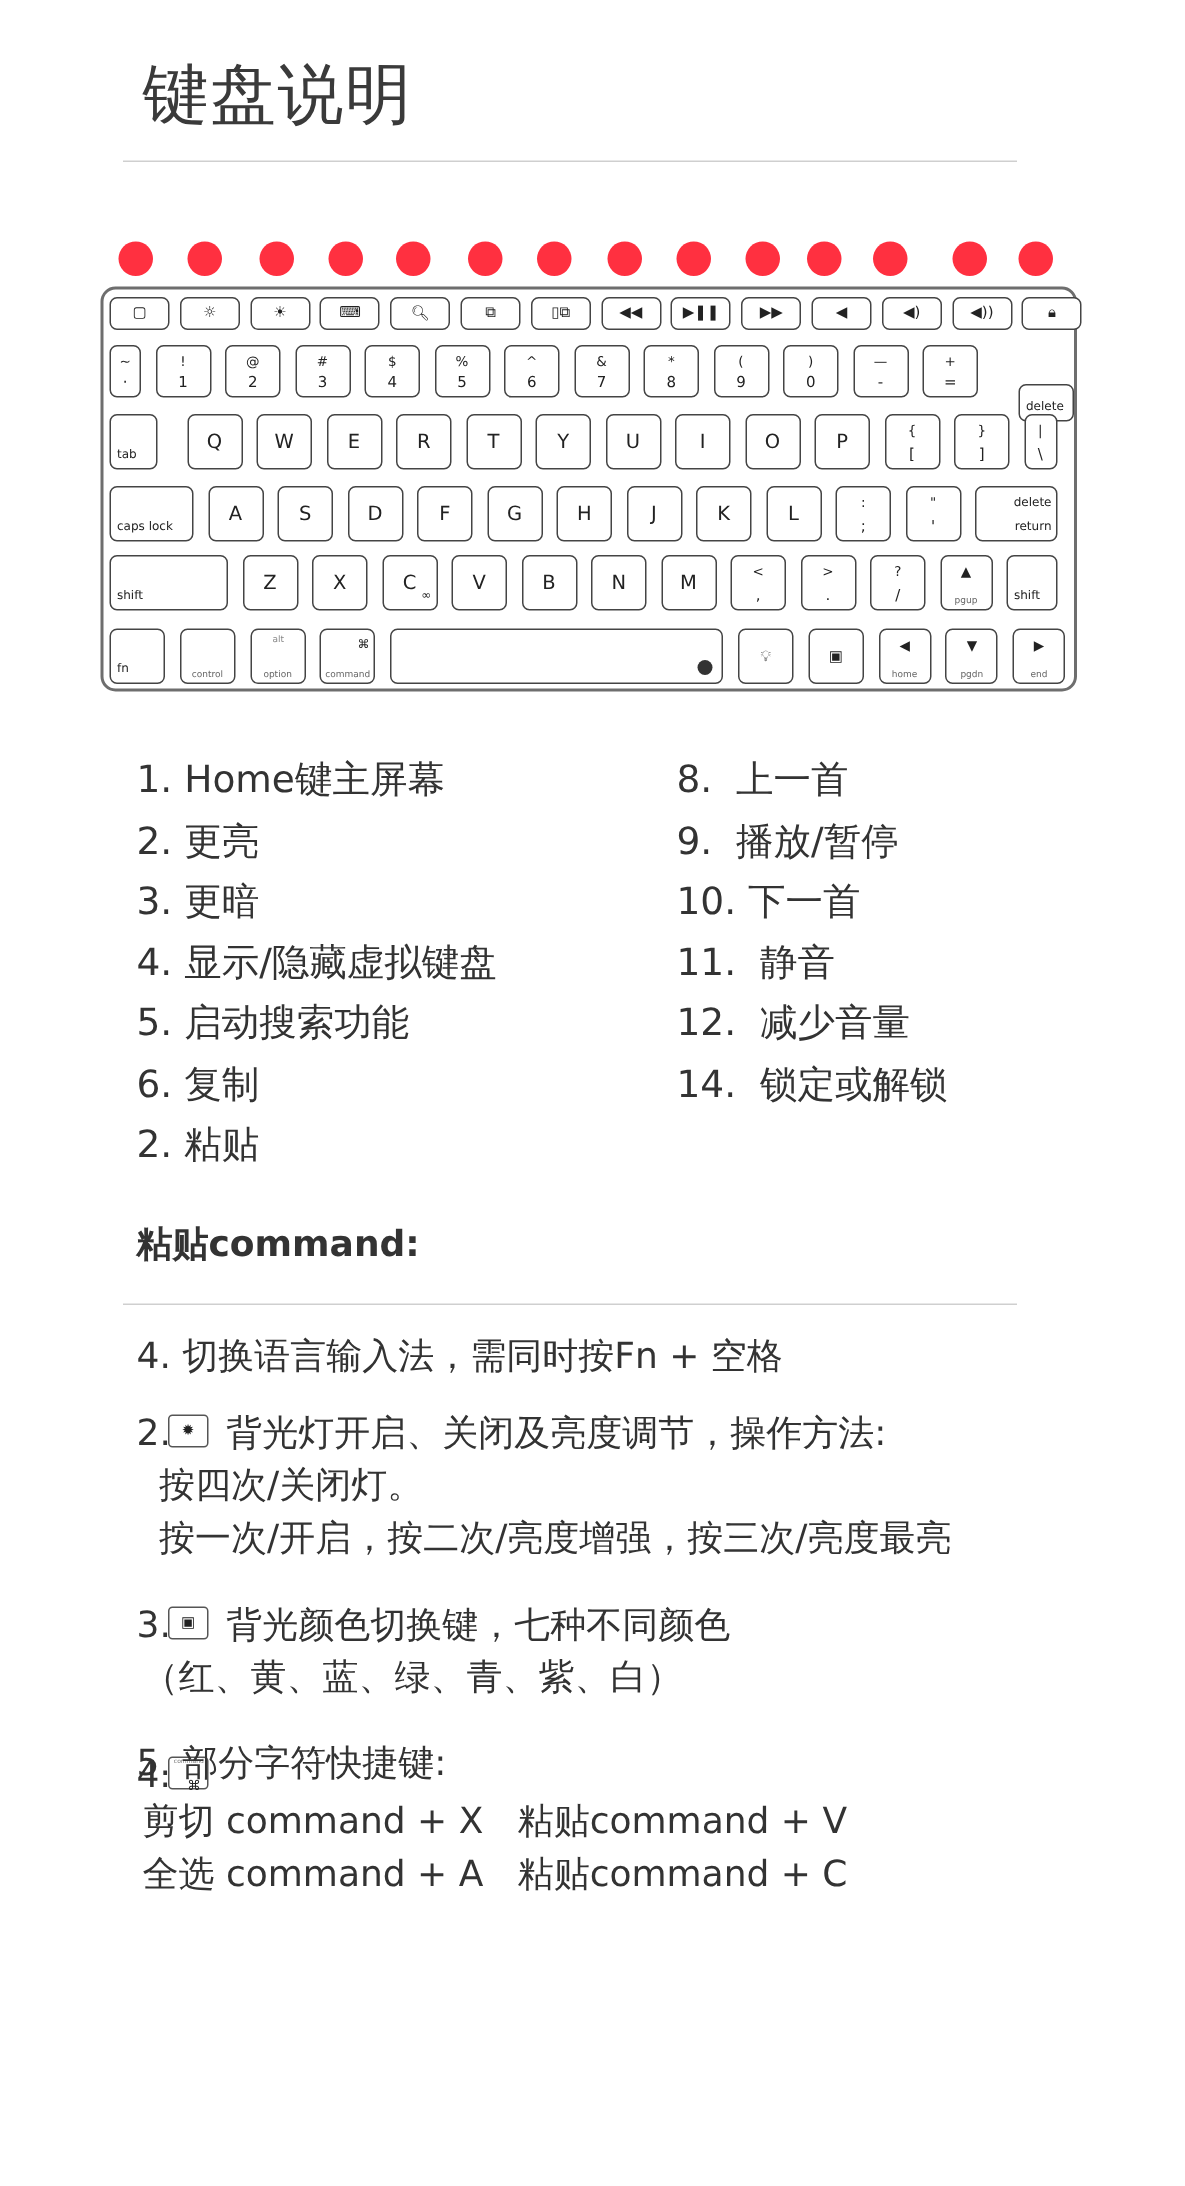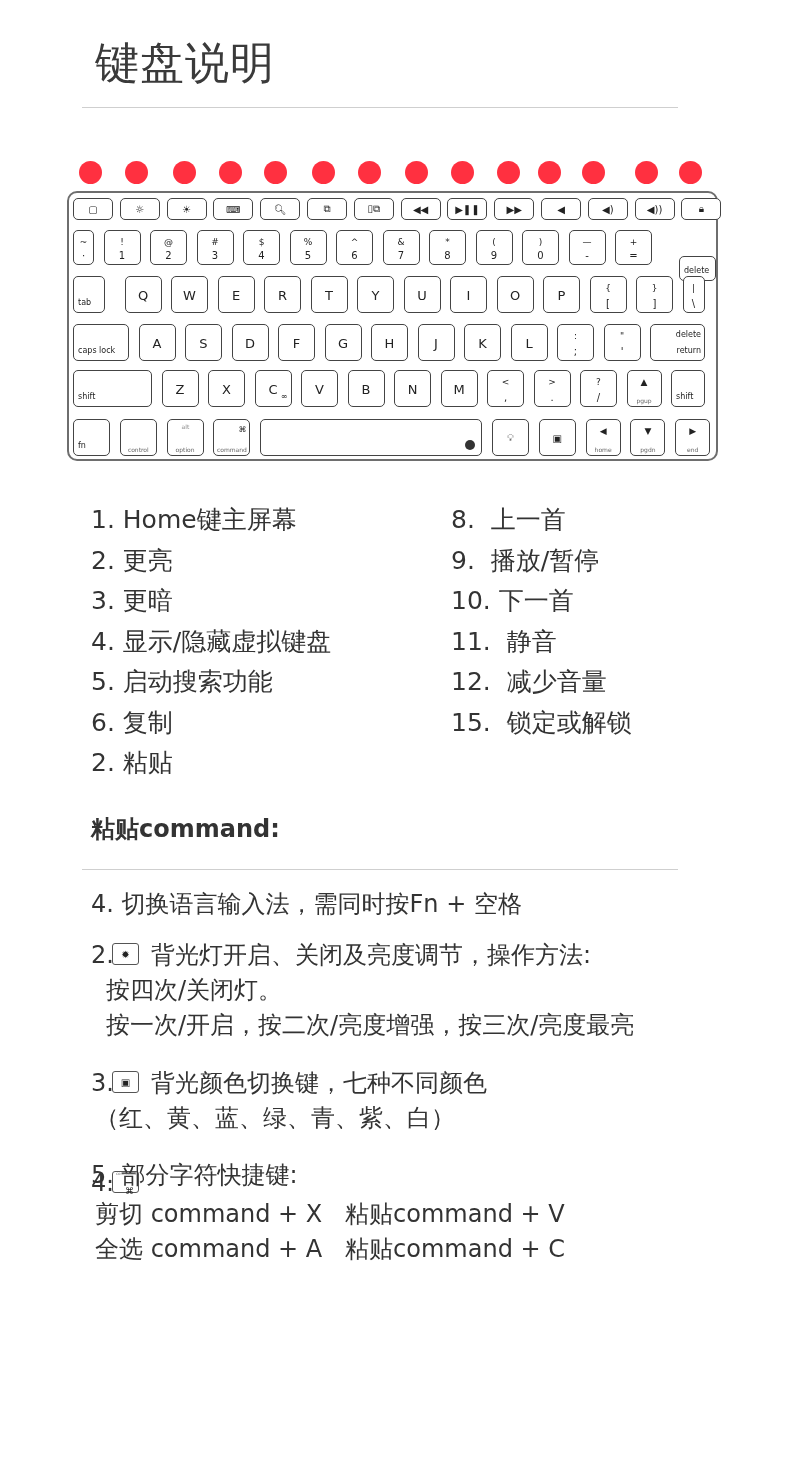--- a/index.html
+++ b/index.html
@@ -341,21 +341,21 @@
   <div>5. 启动搜索功能</div>
   <div>6. 复制</div>
   <div>2. 粘贴</div>
 </div>
 <div class="list right">
   <div style="white-space:pre">8.  上一首</div>
   <div style="white-space:pre">9.  播放/暂停</div>
   <div style="white-space:pre">10. 下一首</div>
   <div style="white-space:pre">11.  静音</div>
   <div style="white-space:pre">12.  减少音量</div>
-  <div style="white-space:pre">15.  锁定或解锁</div>
+  <div style="white-space:pre">14.  锁定或解锁</div>
 </div>
 
 <div class="subhead">粘贴command:</div>
 <div class="rule r2"></div>
 
 <div class="note" style="top:887px">4. 切换语言输入法，需同时按Fn + 空格</div>
 
 <div class="note" style="top:938px">
   <span class="numlead">2.</span><span class="mini"><span>✹</span></span><span>背光灯开启、关闭及亮度调节，操作方法:</span>
   <span class="ind">按四次/关闭灯。</span>

